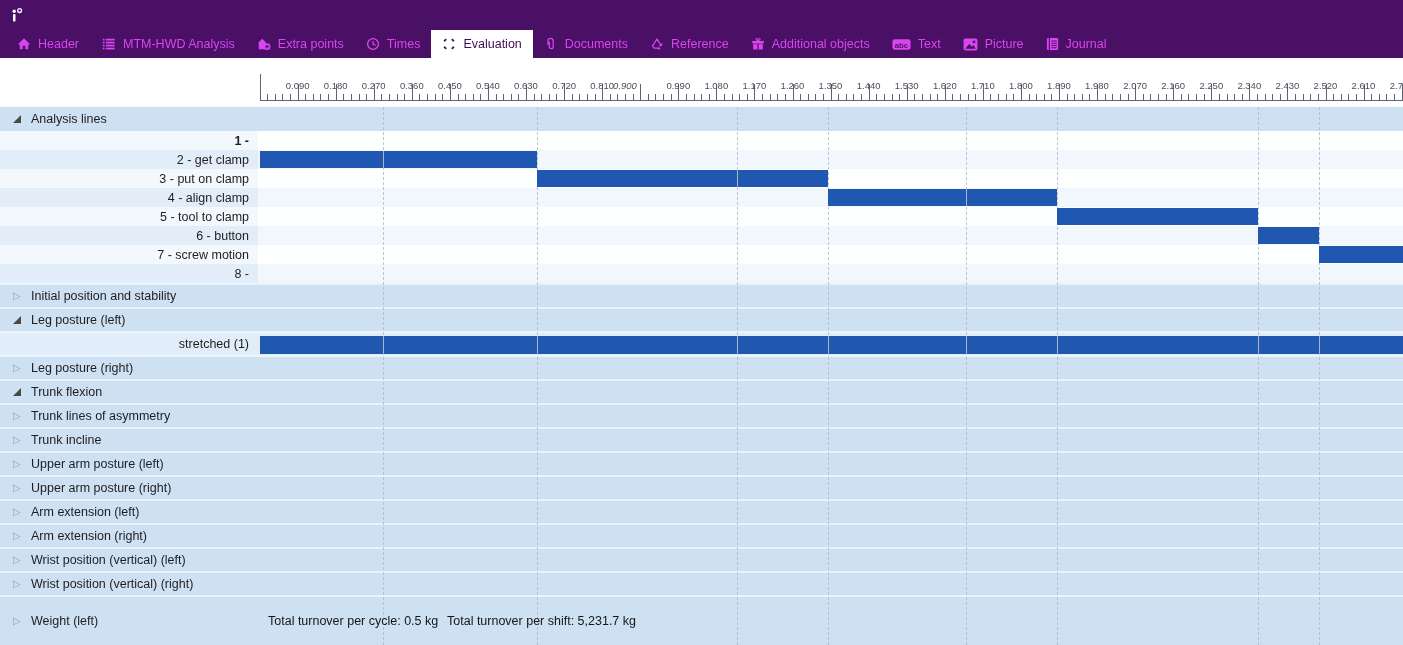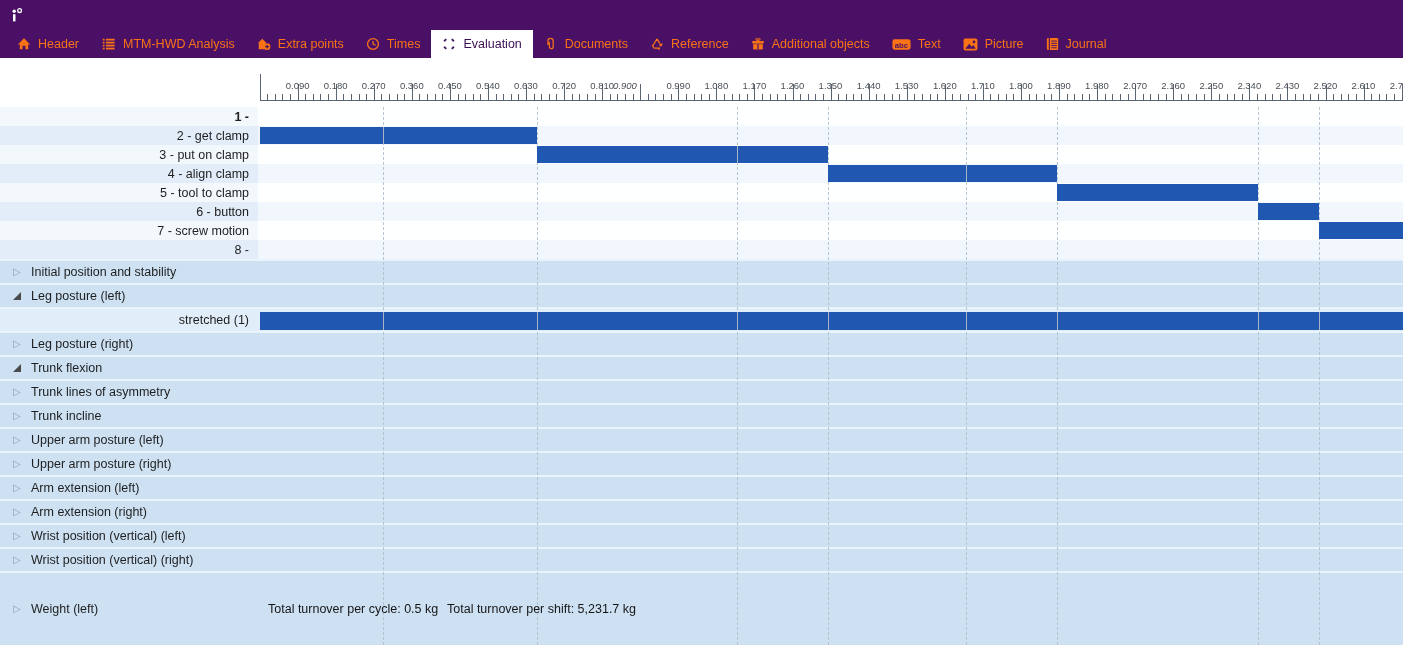--- a/index.html
+++ b/index.html
@@ -6,21 +6,21 @@
   html, body { width: 1403px; height: 645px; overflow: hidden; }
   body { font-family: "Liberation Sans", sans-serif; background: #ffffff; }
   .app { position: relative; width: 1403px; height: 645px; overflow: hidden; background: #fff; }
 
   
   .titlebar { height: 30px; background: #4A1065; color: #fff; display: flex; align-items: center; gap: 9px; padding-left: 10px; font-size: 13.5px; }
   .titlebar .ticon { display: flex; align-items: center; }
 
   
   .tabbar { height: 28px; background: #4A1065; display: flex; align-items: stretch; padding-left: 6px; }
-  .tab { display: flex; align-items: center; gap: 7px; padding: 0 11px; color: #f97316; font-size: 12.5px; cursor: pointer; white-space: nowrap; }
+  .tab { display: flex; align-items: center; gap: 7px; padding: 0 11px; color: #d946ef; font-size: 12.5px; cursor: pointer; white-space: nowrap; }
   .tab.sel { background: #ffffff; color: #3A0E52; }
   .tab .icn { display: flex; align-items: center; }
   .tab svg { display: block; }
 
   
   .ruler { position: relative; height: 49px; background: #ffffff; overflow: hidden; }
   .baseline { position: absolute; height: 1px; background: #5A6472; top: 42px; }
   .tick { position: absolute; width: 1px; background: #5A6472; }
   .tick.minor { top: 36px; height: 6px; }
   .tick.major { top: 26px; height: 16px; }
@@ -381,20 +381,24 @@
     <div class="gridlines">
         <div class="vline" style="left: 383px;"></div>
         <div class="vline" style="left: 537px;"></div>
         <div class="vline" style="left: 737.1px;"></div>
         <div class="vline" style="left: 828px;"></div>
         <div class="vline" style="left: 965.9px;"></div>
         <div class="vline" style="left: 1056.9px;"></div>
         <div class="vline" style="left: 1258.2px;"></div>
         <div class="vline" style="left: 1319.1px;"></div>
       </div>
+  <div class="row group">
+        <div class="tri-exp"></div>
+        <span class="grouplabel">Analysis lines</span>
+      </div>
       <div class="row line rowA">
         <div class="chartbg"></div>
         <div class="leftcell bold">1 -</div>
       </div>
       <div class="row line rowB">
         <div class="chartbg"></div>
         <div class="leftcell">2 - get clamp</div>
         <div class="bar" style="left: 259.5px; width: 123.5px;"></div>
         <div class="bar seg" style="left: 383px; width: 154px;"></div>
       </div>

